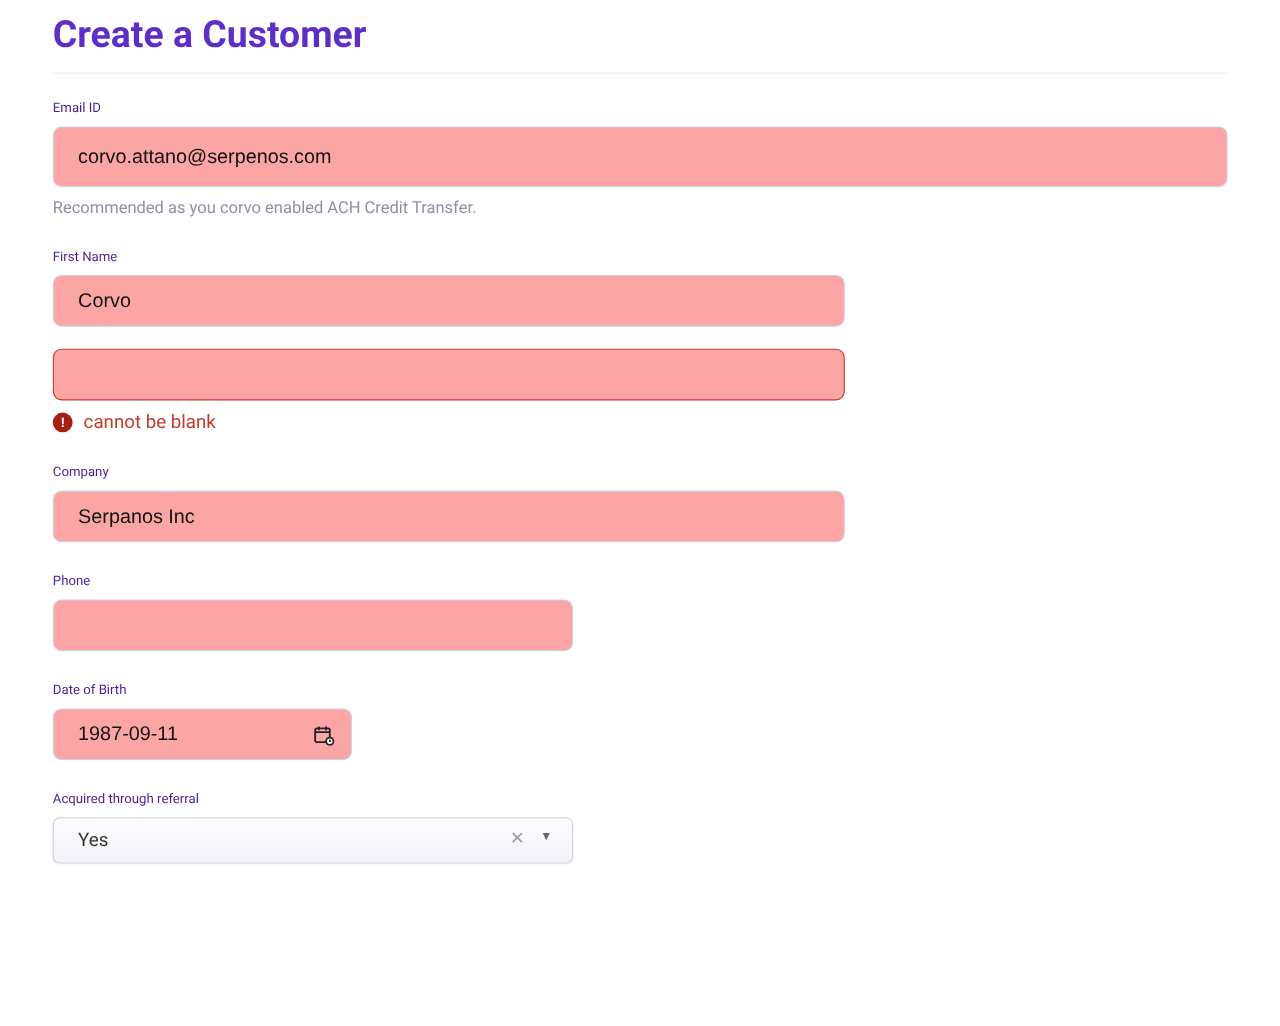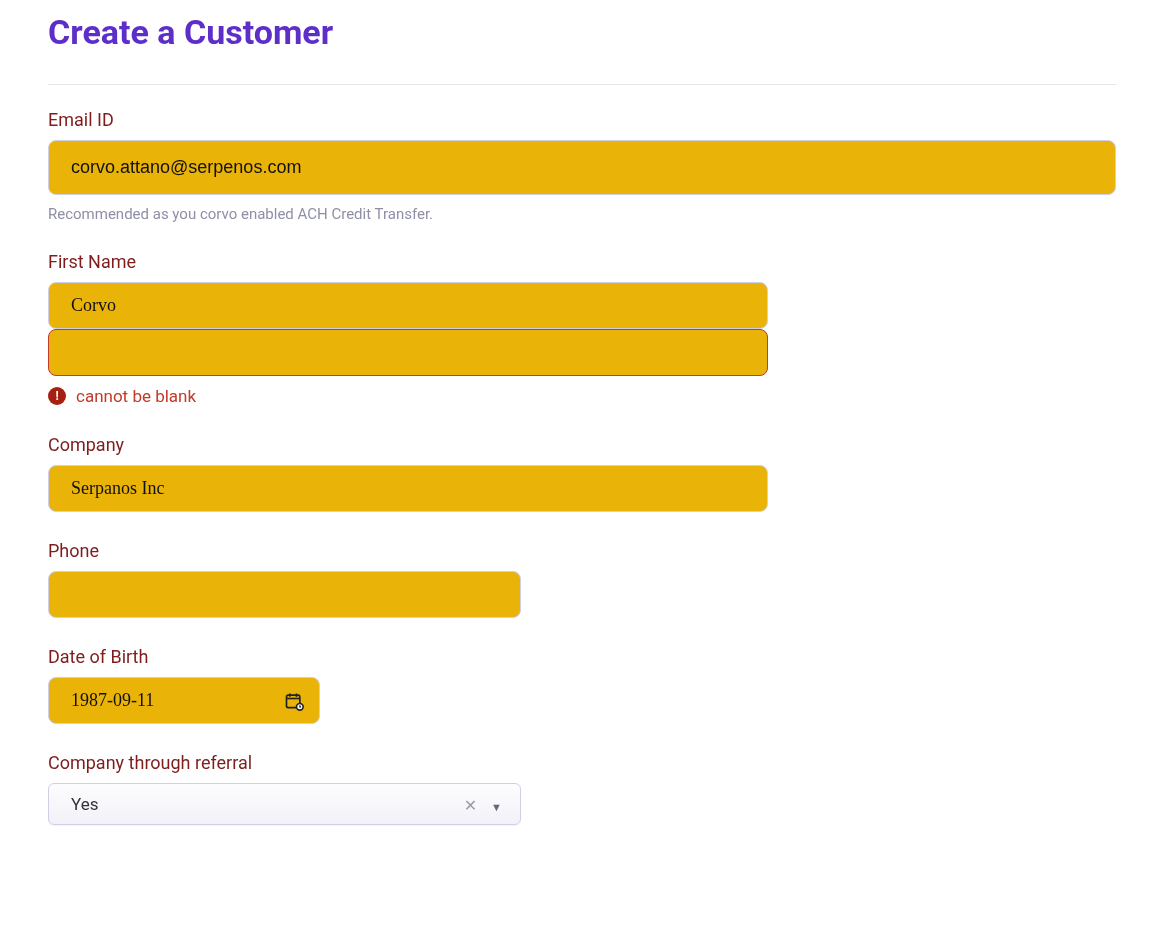--- a/index.html
+++ b/index.html
@@ -13,42 +13,43 @@
       padding: 0;
       width: 1164px;
     }
     .container {
       padding: 12px 48px 40px 48px;
     }
     .page-title {
       font-size: 34px;
       font-weight: 700;
       color: #5e2ec9;
-      padding-bottom: 32px;
+      padding-bottom: 14px;
       border-bottom: 1px solid #e6e6ea;
       margin-bottom: 24px;
     }
     .field-group {
       margin-bottom: 28px;
     }
     .field-group-tight {
+      margin-bottom: 20px;
     }
     .field-label {
-      font-size: 18px;
-      color: #7f1d1d;
+      font-size: 12px;
+      color: #4c1d95;
       margin-bottom: 10px;
       display: block;
     }
     .text-input {
       width: 100%;
       font-size: 18px;
       padding: 16px 22px;
       border: 1px solid #cfcfe6;
       border-radius: 8px;
-      background: #eab308;
+      background: #fca5a5;
       color: #111;
       outline: none;
     }
     .text-input.full {
       width: 100%;
     }
     .text-input.wide {
       width: 720px;
     }
     .text-input.medium {
@@ -99,21 +100,21 @@
       top: 50%;
       transform: translateY(-50%);
       width: 20px;
       height: 20px;
       color: #222;
       pointer-events: none;
     }
     .select-box {
       width: 473px;
       display: flex;
-      align-items: flex-end;
+      align-items: flex-start;
       border: 1px solid #cfcfe6;
       border-radius: 6px;
       background: linear-gradient(#fdfdff, #f1f1f8);
       padding: 10px 14px 10px 22px;
       box-shadow: 0 1px 1px rgba(0,0,0,0.04);
     }
     .select-value {
       flex: 1;
       font-size: 17px;
       color: #333;
@@ -125,21 +126,20 @@
       cursor: pointer;
       line-height: 1;
     }
     .select-caret {
       color: #676779;
       font-size: 11px;
       padding: 0 4px 0 8px;
     }
     .input-compact {
       padding: 12px 22px;
-      font-family: Liberation Serif, serif;
     }
   </style>
 </head>
 <body>
 
 <div class="container">
   <h1 class="page-title">Create a Customer</h1>
 
   <div class="field-group">
     <label class="field-label">Email ID</label>
@@ -181,21 +181,21 @@
           <line x1="7" y1="3" x2="7" y2="7"></line>
           <line x1="15" y1="3" x2="15" y2="7"></line>
           <circle cx="19" cy="19" r="4" fill="#fff"></circle>
           <path d="M19 17v2h1.5" stroke-width="1.5"></path>
         </svg>
       </span>
     </div>
   </div>
 
   <div class="field-group">
-    <label class="field-label">Company through referral</label>
+    <label class="field-label">Acquired through referral</label>
     <div class="select-box">
       <span class="select-value">Yes</span>
       <span class="select-clear">✕</span>
       <span class="select-caret">▼</span>
     </div>
   </div>
 
 </div>
 
 </body></html>

